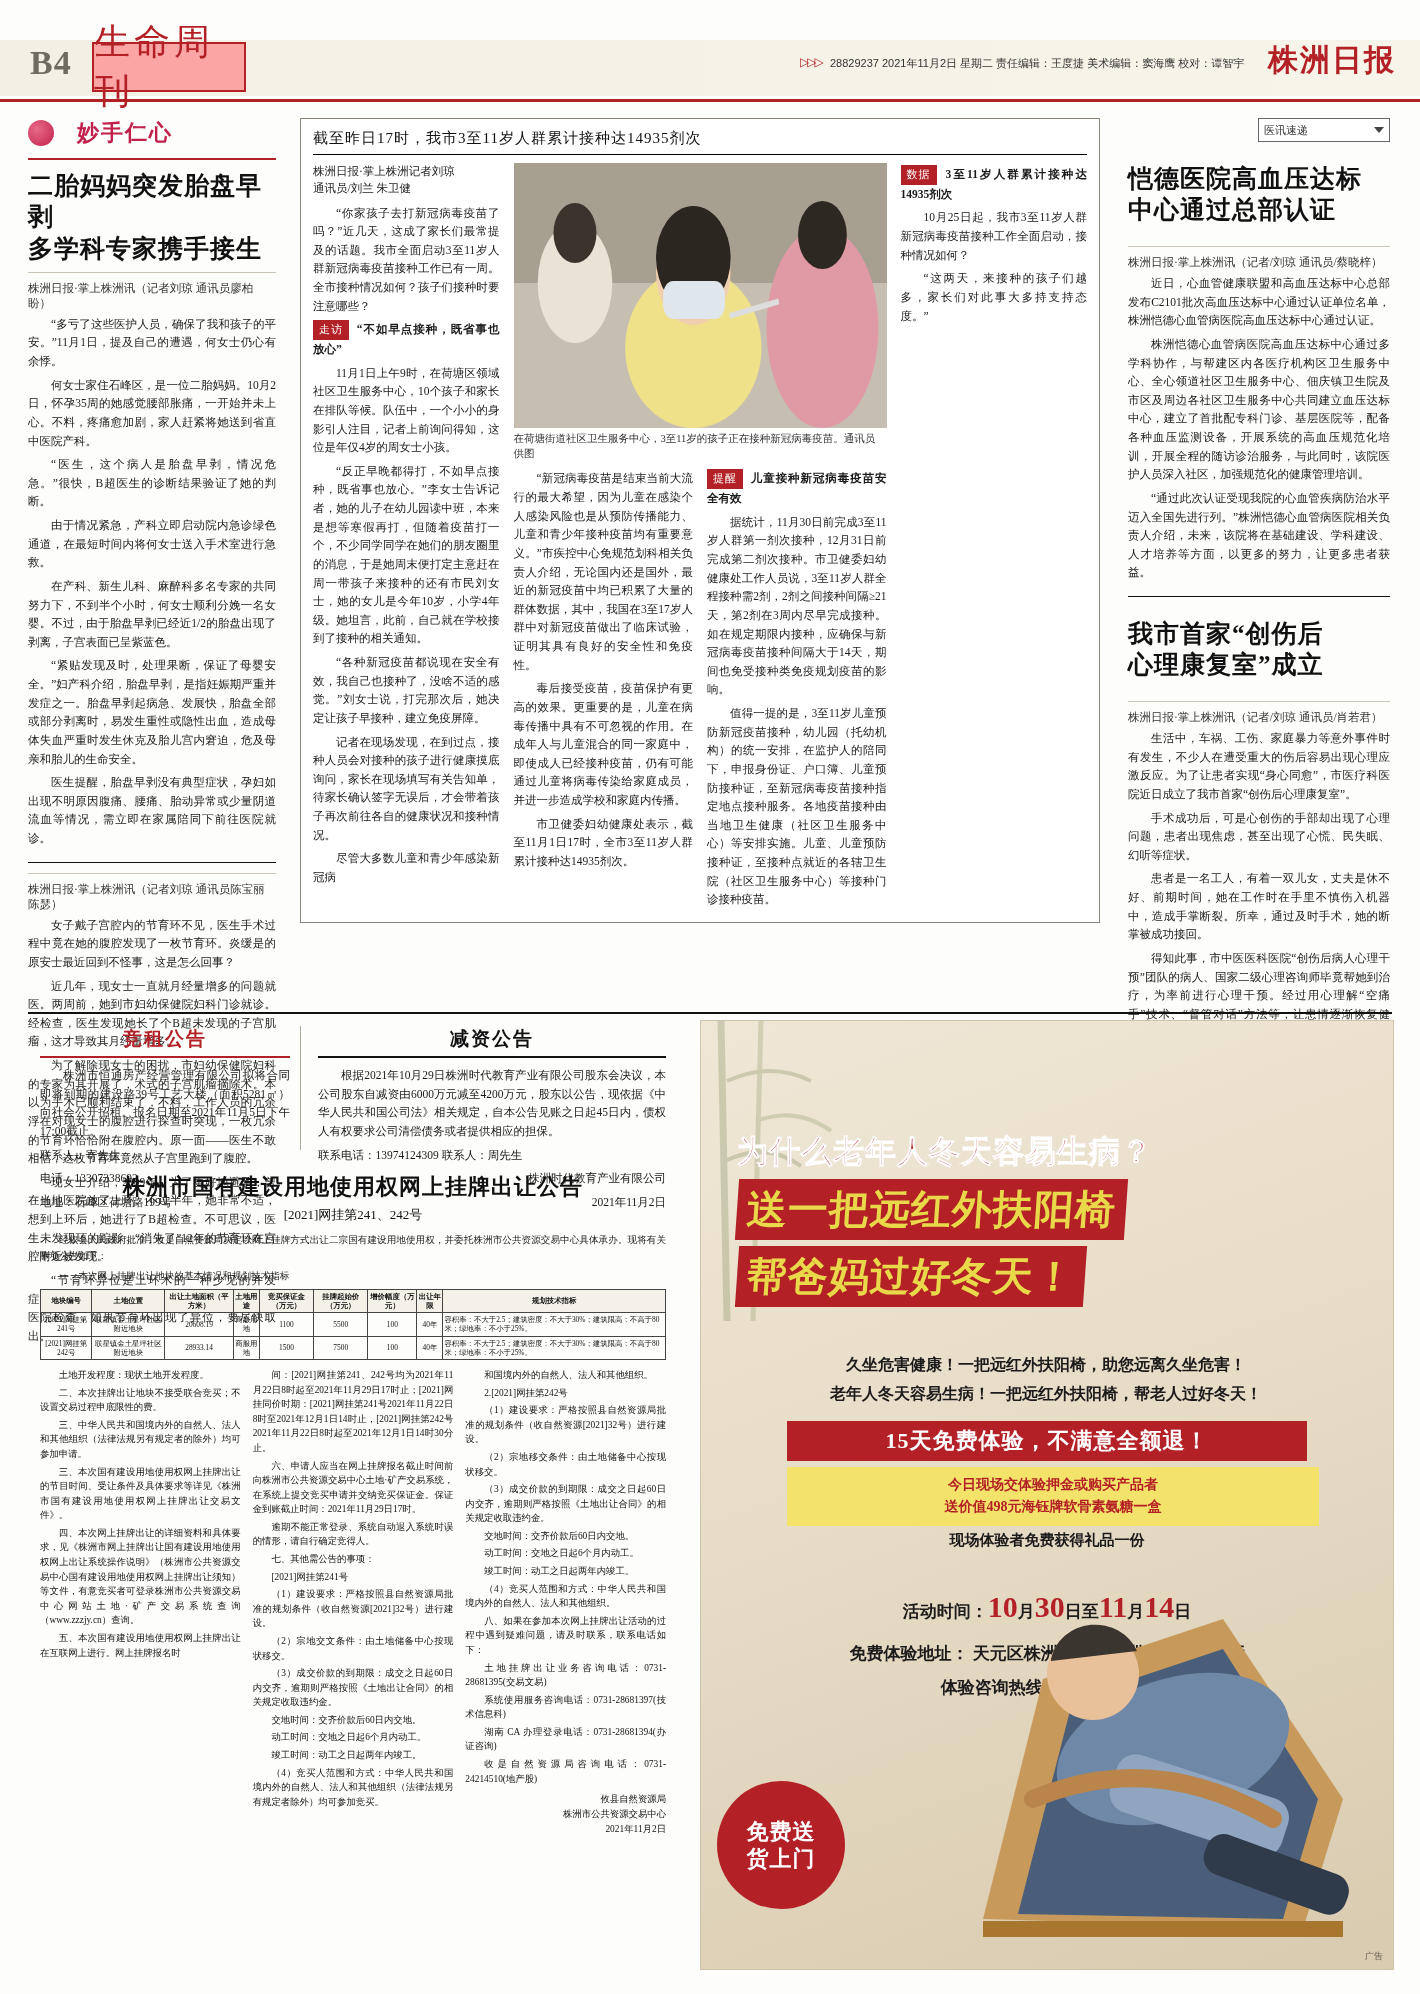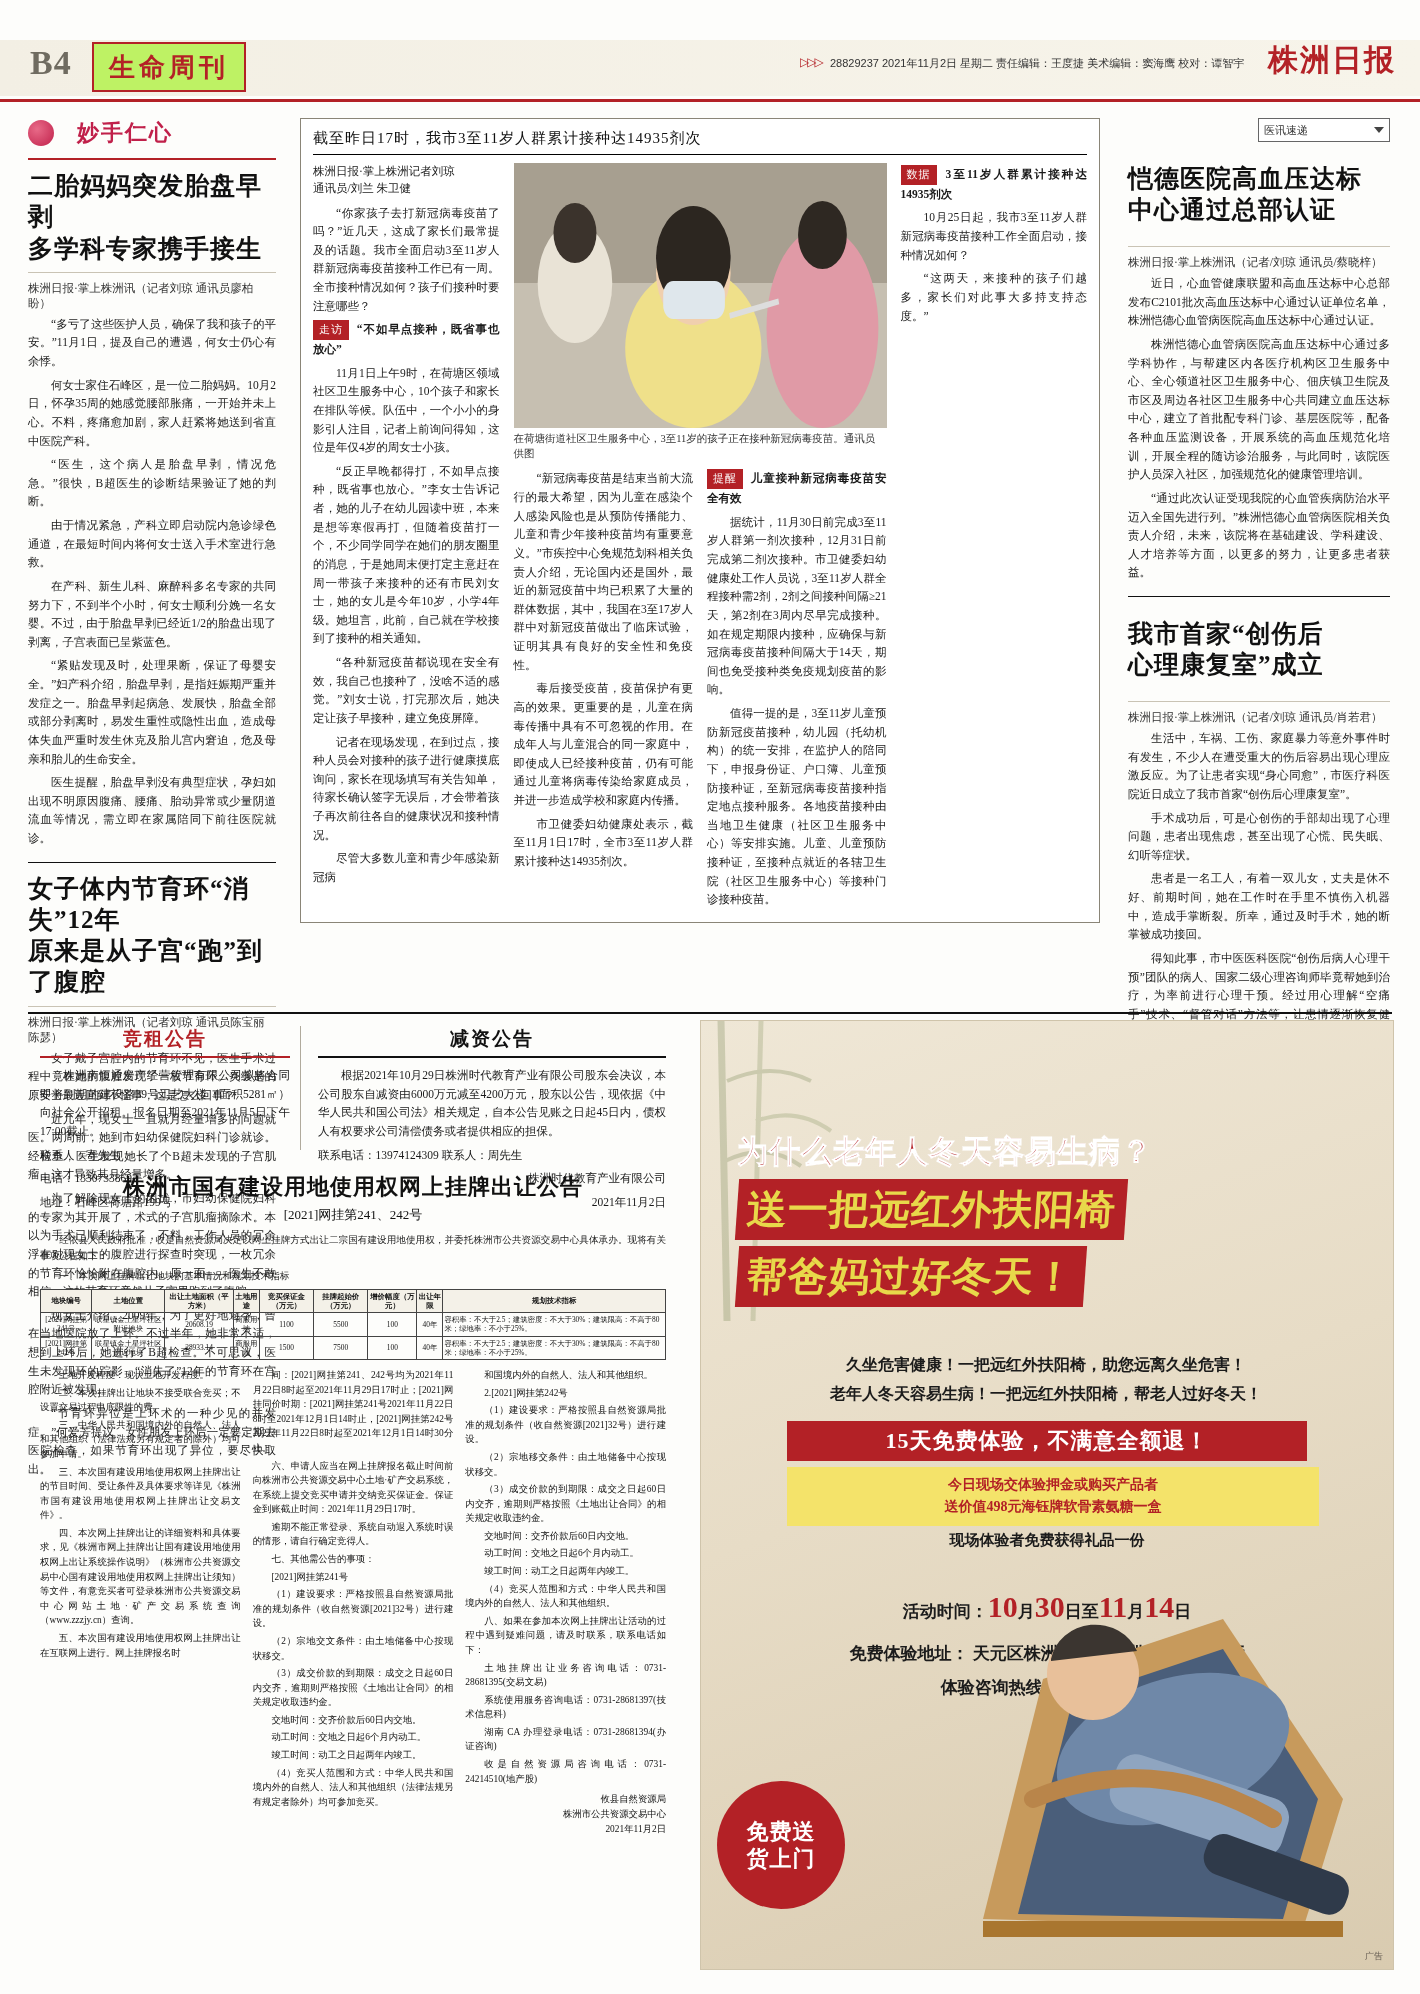--- a/index.html
+++ b/index.html
@@ -10,21 +10,21 @@
   }
   .page{position:relative;width:1420px;height:1994px;}
 
   
   .masthead{position:absolute;left:0;top:0;width:1420px;height:110px;}
   .mh-bg{position:absolute;left:0;top:40px;width:1420px;height:56px;
          background:linear-gradient(to right,#f3efe4,#f7f4ea);}
   .folio{position:absolute;left:30px;top:44px;font-size:34px;font-weight:bold;color:#6f6b60;letter-spacing:1px;}
   .section-name{position:absolute;left:92px;top:42px;width:150px;height:46px;
       border:2px solid #b32126;display:flex;align-items:center;justify-content:center;
-      font-size:26px;font-weight:bold;color:#b32126;letter-spacing:4px;background:#bef264;}
+      font-size:36px;font-weight:normal;color:#b32126;letter-spacing:4px;background:#fca5a5;}
   .mh-meta{position:absolute;left:800px;top:56px;font-size:11px;color:#333;white-space:nowrap;
       font-family:"Liberation Sans",sans-serif;}
   .mh-arrows{position:absolute;left:800px;top:55px;color:#b32126;font-size:12px;letter-spacing:-2px;}
   .mh-logo{position:absolute;right:24px;top:40px;font-size:30px;font-weight:bold;color:#b32126;
       letter-spacing:2px;font-family:"DejaVu Serif",serif;}
   .mh-rule{position:absolute;left:0;top:99px;width:1420px;height:3px;background:#b32126;}
 
   
   .col-title{font-size:25px;font-weight:bold;line-height:1.25;letter-spacing:1px;}
   .byline{font-size:11.5px;color:#333;margin:6px 0 4px 0;}
@@ -143,22 +143,20 @@
     <p class="body">“多亏了这些医护人员，确保了我和孩子的平安。”11月1日，提及自己的遭遇，何女士仍心有余悸。</p>
     <p class="body">何女士家住石峰区，是一位二胎妈妈。10月2日，怀孕35周的她感觉腰部胀痛，一开始并未上心。不料，疼痛愈加剧，家人赶紧将她送到省直中医院产科。</p>
     <p class="body">“医生，这个病人是胎盘早剥，情况危急。”很快，B超医生的诊断结果验证了她的判断。</p>
     <p class="body">由于情况紧急，产科立即启动院内急诊绿色通道，在最短时间内将何女士送入手术室进行急救。</p>
     <p class="body">在产科、新生儿科、麻醉科多名专家的共同努力下，不到半个小时，何女士顺利分娩一名女婴。不过，由于胎盘早剥已经近1/2的胎盘出现了剥离，子宫表面已呈紫蓝色。</p>
     <p class="body">“紧贴发现及时，处理果断，保证了母婴安全。”妇产科介绍，胎盘早剥，是指妊娠期严重并发症之一。胎盘早剥起病急、发展快，胎盘全部或部分剥离时，易发生重性或隐性出血，造成母体失血严重时发生休克及胎儿宫内窘迫，危及母亲和胎儿的生命安全。</p>
     <p class="body">医生提醒，胎盘早剥没有典型症状，孕妇如出现不明原因腹痛、腰痛、胎动异常或少量阴道流血等情况，需立即在家属陪同下前往医院就诊。</p>
 
     <div class="divider"></div>
 
-    <h2 class="col-title" style="white-space:pre-line">女子体内节育环“消失”12年
-原来是从子宫“跑”到了腹腔</h2>
     <div class="rule-h" style="margin:8px 0 8px 0;"></div>
     <div class="byline">株洲日报·掌上株洲讯（记者刘琼 通讯员陈宝丽 陈瑟）</div>
     <p class="body">女子戴子宫腔内的节育环不见，医生手术过程中竟在她的腹腔发现了一枚节育环。炎缓是的原安士最近回到不怪事，这是怎么回事？</p>
     <p class="body">近几年，现女士一直就月经量增多的问题就医。两周前，她到市妇幼保健院妇科门诊就诊。经检查，医生发现她长了个B超未发现的子宫肌瘤，这才导致其月经量增多。</p>
     <p class="body">为了解除现女士的困扰，市妇幼保健院妇科的专家为其开展了，术式的子宫肌瘤摘除术。本以为手术已顺利结束了，不料，工作人员的冗余浮在对现女士的腹腔进行探查时突现，一枚冗余的节育环恰恰附在腹腔内。原一面——医生不敢相信，这枚节育环竟然从子宫里跑到了腹腔。</p>
     <p class="body">现女士介绍，2009年，为了更好地避孕，曾在当地医院放了上环。不过半年，她非常不适，想到上环后，她进行了B超检查。不可思议，医生未发现环的踪影，“消失了”12年的节育环在宫腔附近被发现。</p>
     <p class="body">“节育环异位是上环术的一种少见的并发症。”何爱芳提议，女性朋友上环后一定要定期去医院检查，如果节育环出现了异位，要尽快取出。</p>
   </div>
 
   <div class="center">

